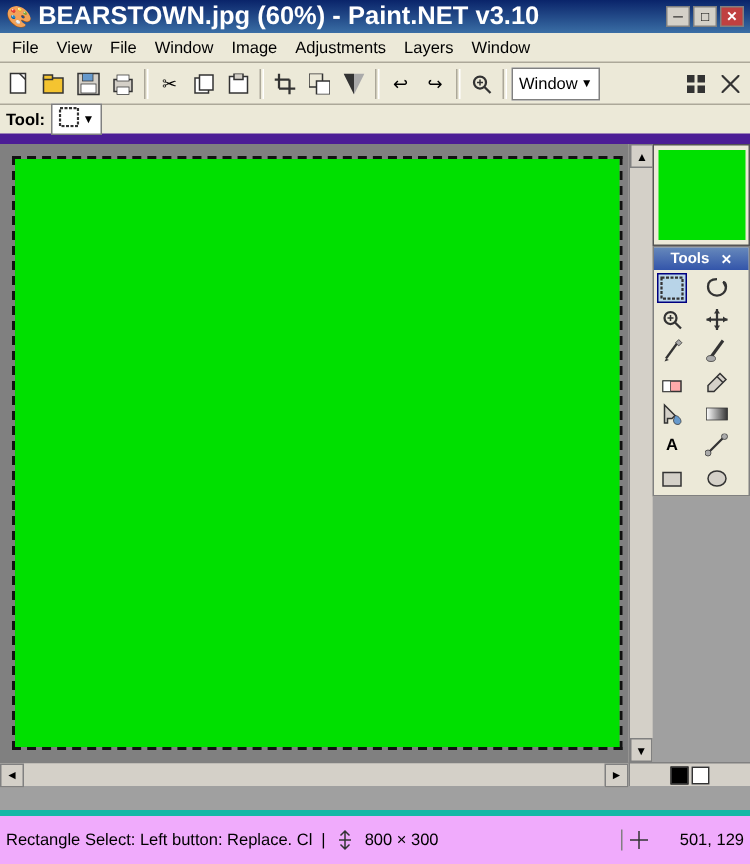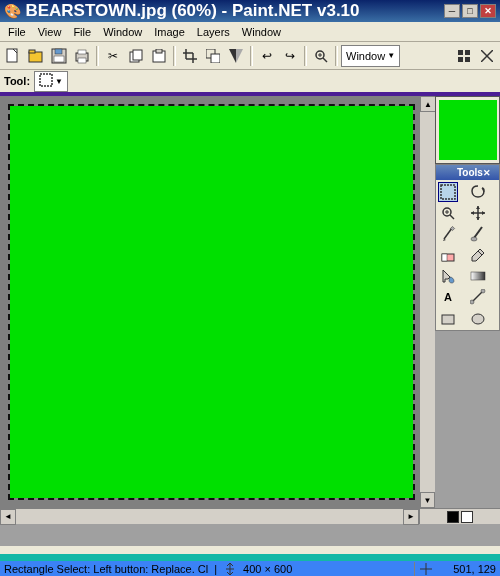--- a/index.html
+++ b/index.html
@@ -110,21 +110,21 @@
       gap: 2px;
     }
 
     
     #tool-options-bar {
       width: 100%;
       height: 26px;
       background: #ece9d8;
       display: flex;
       align-items: center;
-      border-bottom: 4px solid #4c1d95;
+      border-bottom: 7px solid #4c1d95;
       padding: 2px 4px;
       gap: 4px;
     }
 
     
     #main-area {
       display: flex;
       width: 100%;
       height: calc(576px - 22px - 20px - 28px - 26px - 22px);
       background: #a0a0a0;
@@ -174,21 +174,21 @@
       width: 50px;
       background: #ece9d8;
       border: 1px solid #808080;
       border-right: none;
     }
     #tools-panel-header {
       background: linear-gradient(to bottom, #6688bb, #3355aa);
       color: white;
       font-size: 10px;
       font-weight: bold;
-      padding: 2px 21px;
+      padding: 2px 11px;
       display: flex;
       justify-content: space-between;
       align-items: center;
     }
     .tools-grid {
       display: grid;
       grid-template-columns: 1fr 1fr;
       padding: 2px;
       gap: 1px;
     }
@@ -210,23 +210,23 @@
     .tool-btn.active {
       background: #b8d4e8;
     }
 
     
     #status-bar {
       position: absolute;
       bottom: 0;
       left: 0;
       right: 0;
-      height: 22px;
-      background: #3b82f6;
-      border-top: 7px solid #14b8a6;
+      height: 36px;
+      background: #f0abfc;
+      border-top: 4px solid #14b8a6;
       display: flex;
       align-items: center;
       padding: 0 4px;
       font-size: 11px;
     }
     #status-left {
       flex: 1;
       display: flex;
       align-items: center;
       gap: 6px;
@@ -314,20 +314,21 @@
     <div class="title-btn" style="background:#c04040;color:white;">✕</div>
   </div>
 </div>
 
 <div id="menu-bar">
   <span class="menu-item">File</span>
   <span class="menu-item">View</span>
   <span class="menu-item">File</span>
   <span class="menu-item">Window</span>
   <span class="menu-item">Image</span>
+  <span class="menu-item">Adjustments</span>
   <span class="menu-item">Layers</span>
   <span class="menu-item">Window</span>
 </div>
 
 <div id="toolbar">
   <div class="toolbar-btn">
     <svg width="16" height="16" viewBox="0 0 16 16">
       <rect x="2" y="1" width="10" height="13" fill="white" stroke="#333" stroke-width="1"></rect>
       <line x1="8" y1="1" x2="12" y2="5" stroke="#333" stroke-width="1"></line>
     </svg>
@@ -571,21 +572,21 @@
 </div>
 
 <div id="status-bar">
   <div id="status-left">
     <span>Rectangle Select: Left button: Replace. Cl</span>
     <span>|</span>
     <svg width="14" height="14" viewBox="0 0 14 14">
       <path d="M7,1 L7,13 M4,4 L7,1 L10,4 M4,10 L7,13 L10,10" fill="none" stroke="#333" stroke-width="1"></path>
       <line x1="3" y1="7" x2="11" y2="7" stroke="#333" stroke-width="1"></line>
     </svg>
-    <span>400 × 600</span>
+    <span>800 × 300</span>
   </div>
   <div class="status-separator"></div>
   <div id="status-right">
     <svg width="14" height="14" viewBox="0 0 14 14">
       <line x1="7" y1="1" x2="7" y2="13" stroke="#333" stroke-width="1"></line>
       <line x1="1" y1="7" x2="13" y2="7" stroke="#333" stroke-width="1"></line>
     </svg>
     <span>501, 129</span>
   </div>
 </div>

